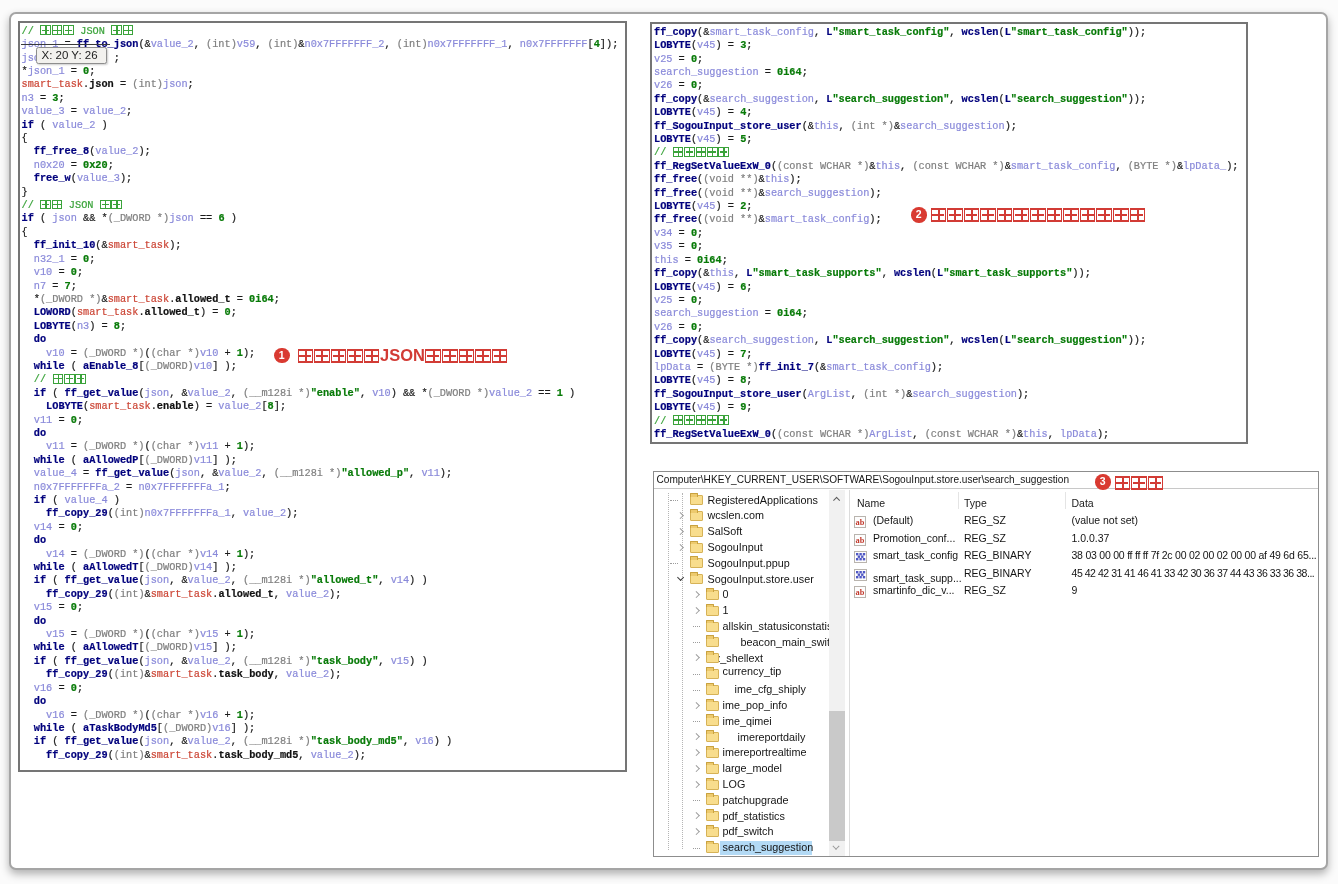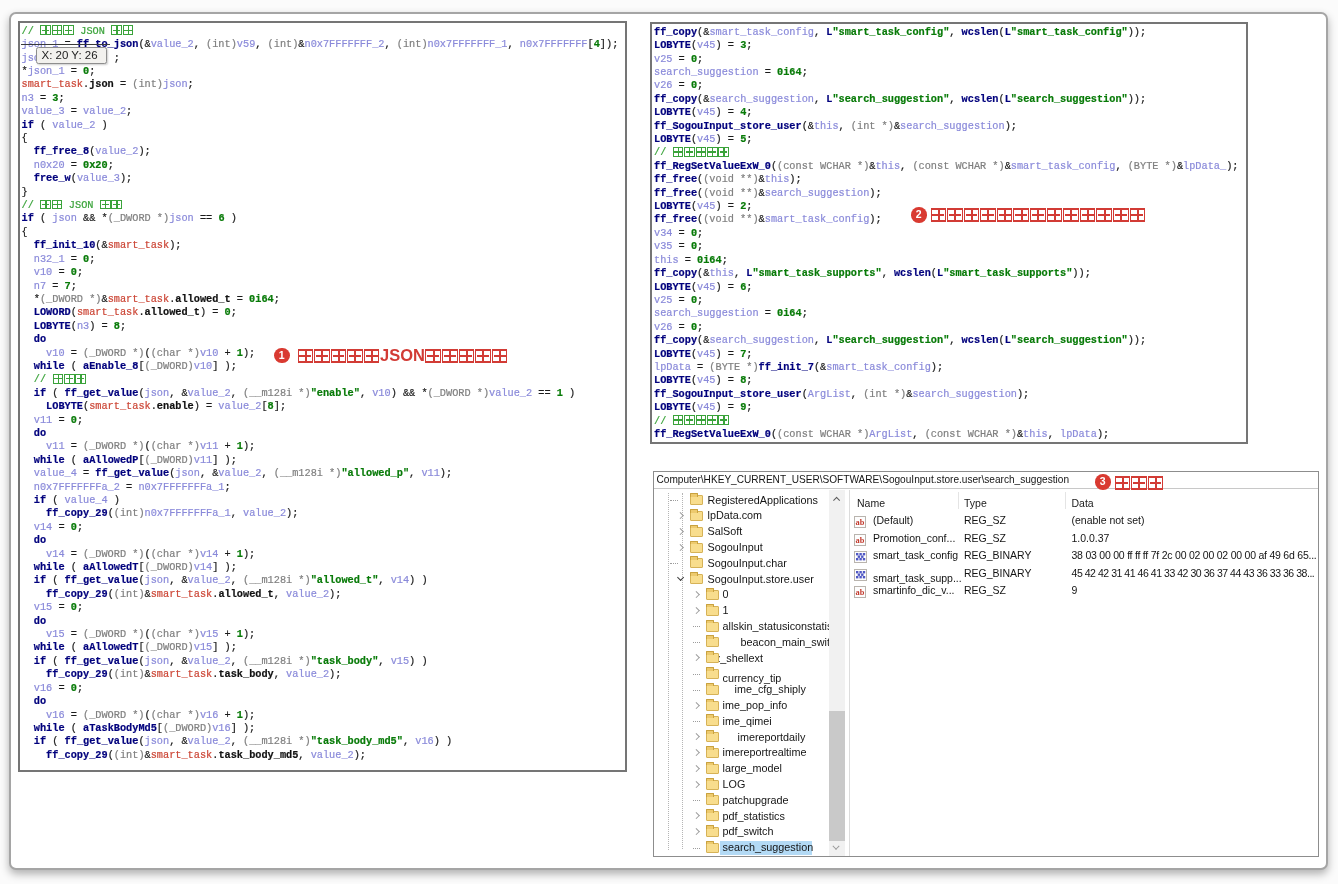--- a/index.html
+++ b/index.html
@@ -161,51 +161,51 @@
 <div class="disc" style="left:911px;top:207px">2</div>
 <div class="ann" style="left:930px;top:205.5px"><i class="cja"></i><i class="cja"></i><i class="cja"></i><i class="cja"></i><i class="cja"></i><i class="cja"></i><i class="cja"></i><i class="cja"></i><i class="cja"></i><i class="cja"></i><i class="cja"></i><i class="cja"></i><i class="cja"></i></div>
 
 <div id="reg">
   <div class="abar">Computer\HKEY_CURRENT_USER\SOFTWARE\SogouInput.store.user\search_suggestion</div>
   <div class="vdot" style="left:14px;top:20.5px;height:357px"></div>
   <div class="vdot" style="left:28.2px;top:20.5px;height:356px"></div>
 <span class="tl" style="left:54px;top:20.5px">RegisteredApplications</span>
     <i class="tdash" style="left:16px;width:8px;top:27.9px"></i>
     <i class="fold" style="left:36.9px;top:23.2px"></i>
-<span class="tl" style="left:54px;top:36.3px">lpData.com</span>
+<span class="tl" style="left:54px;top:36.3px">wcslen.com</span>
     <i class="chv" style="left:24.3px;top:41.0px"></i>
     <i class="fold" style="left:36.9px;top:39.0px"></i>
 <span class="tl" style="left:54px;top:52.1px">SalSoft</span>
     <i class="chv" style="left:24.3px;top:56.8px"></i>
     <i class="fold" style="left:36.9px;top:54.8px"></i>
 <span class="tl" style="left:54px;top:67.9px">SogouInput</span>
     <i class="chv" style="left:24.3px;top:72.6px"></i>
     <i class="fold" style="left:36.9px;top:70.6px"></i>
-<span class="tl" style="left:54px;top:83.7px">SogouInput.char</span>
+<span class="tl" style="left:54px;top:83.7px">SogouInput.ppup</span>
     <i class="tdash" style="left:16px;width:8px;top:91.1px"></i>
     <i class="fold" style="left:36.9px;top:86.4px"></i>
 <span class="tl" style="left:54px;top:99.5px">SogouInput.store.user</span>
     <i class="chve" style="left:24.3px;top:103.0px"></i>
     <i class="fold" style="left:36.9px;top:102.2px"></i>
 <span class="tl" style="left:69px;top:115.3px">0</span>
     <i class="chv" style="left:40.0px;top:120.0px"></i>
     <i class="fold" style="left:52.5px;top:118.0px"></i>
 <span class="tl" style="left:69px;top:131.1px">1</span>
     <i class="chv" style="left:40.0px;top:135.8px"></i>
     <i class="fold" style="left:52.5px;top:133.8px"></i>
 <span class="tl" style="left:69px;top:146.9px">allskin_statusiconstatis</span>
     <i class="tdash" style="left:39.2px;width:7px;top:154.3px"></i>
     <i class="fold" style="left:52.5px;top:149.6px"></i>
 <span class="tl" style="left:87px;top:162.7px">beacon_main_switch</span>
     <i class="tdash" style="left:39.2px;width:7px;top:170.1px"></i>
     <i class="fold" style="left:52.5px;top:165.4px"></i>
 <span class="tl" style="left:53px;top:178.5px">biz_shellext</span>
     <i class="chv" style="left:40.0px;top:183.2px"></i>
     <i class="fold" style="left:52.5px;top:181.2px"></i>
-<span class="tl" style="left:69px;top:199px">currency_tip</span>
+<span class="tl" style="left:69px;top:192px">currency_tip</span>
     <i class="tdash" style="left:39.2px;width:7px;top:201.7px"></i>
     <i class="fold" style="left:52.5px;top:197.0px"></i>
 <span class="tl" style="left:81px;top:210.1px">ime_cfg_shiply</span>
     <i class="tdash" style="left:39.2px;width:7px;top:217.5px"></i>
     <i class="fold" style="left:52.5px;top:212.8px"></i>
 <span class="tl" style="left:69px;top:225.9px">ime_pop_info</span>
     <i class="chv" style="left:40.0px;top:230.6px"></i>
     <i class="fold" style="left:52.5px;top:228.6px"></i>
 <span class="tl" style="left:69px;top:241.7px">ime_qimei</span>
     <i class="tdash" style="left:39.2px;width:7px;top:249.1px"></i>
@@ -245,21 +245,21 @@
   <span class="lh" style="left:310.5px">Type</span>
   <span class="lh" style="left:418px">Data</span>
   <div class="lhsep" style="left:304px"></div>
   <div class="lhsep" style="left:411px"></div>
 <span class="lic" style="left:200px;top:42.2px"><svg width="12" height="12" viewBox="0 0 12 12">
         <rect x="0.5" y="0.5" width="11" height="11" fill="#fdfdfd" stroke="#b9b4ae" stroke-width="1"></rect>
         <text x="6" y="9" font-size="8.4" font-weight="bold" fill="#c33b2e" font-family="Liberation Serif" text-anchor="middle">ab</text>
       </svg></span>
     <span class="li" style="left:219.5px;top:41.0px">(Default)</span>
     <span class="li" style="left:310.5px;top:41.0px">REG_SZ</span>
-    <span class="li" style="left:418px;top:41.0px">(enable not set)</span>
+    <span class="li" style="left:418px;top:41.0px">(value not set)</span>
 <span class="lic" style="left:200px;top:59.7px"><svg width="12" height="12" viewBox="0 0 12 12">
         <rect x="0.5" y="0.5" width="11" height="11" fill="#fdfdfd" stroke="#b9b4ae" stroke-width="1"></rect>
         <text x="6" y="9" font-size="8.4" font-weight="bold" fill="#c33b2e" font-family="Liberation Serif" text-anchor="middle">ab</text>
       </svg></span>
     <span class="li" style="left:219.5px;top:58.5px">Promotion_conf...</span>
     <span class="li" style="left:310.5px;top:58.5px">REG_SZ</span>
     <span class="li" style="left:418px;top:58.5px">1.0.0.37</span>
 <span class="lic" style="left:200px;top:77.2px"><svg width="13" height="12" viewBox="0 0 13 12">
         <rect x="0.5" y="0.5" width="12" height="11" fill="#fdfdfd" stroke="#b9b4ae" stroke-width="1"></rect>
         <g fill="#5058c4">

